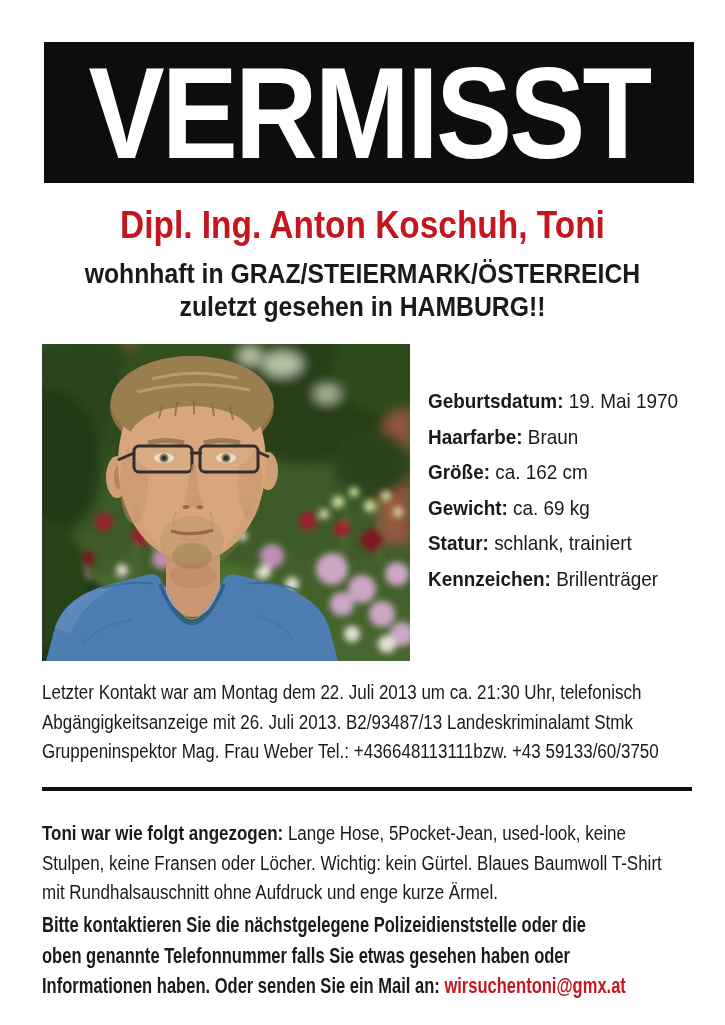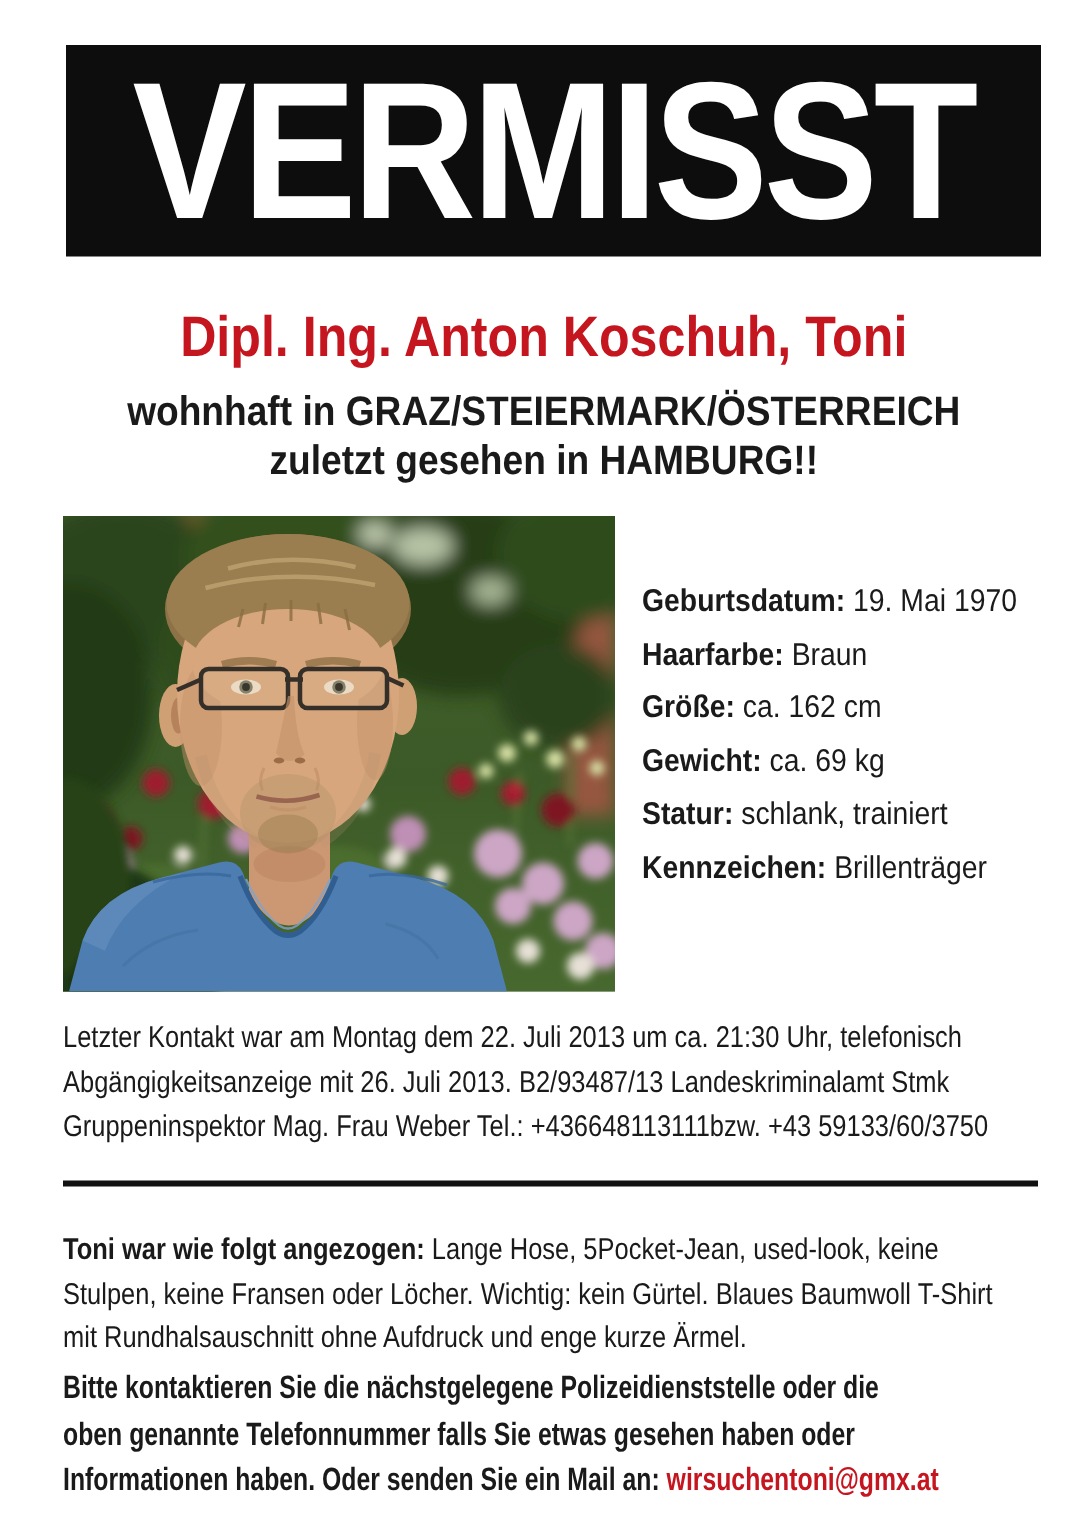--- a/index.html
+++ b/index.html
@@ -4,21 +4,21 @@
 <style>
   :root{
     --accent-red:#c5151f;
     --banner-bg:#0d0d0d;
     --text:#1a1a1a;
   }
   html,body{margin:0;padding:0;background:#ffffff;}
   body{font-family:"Liberation Sans","DejaVu Sans",sans-serif;color:var(--text);}
   .poster{position:relative;width:725px;height:1025px;background:#fff;overflow:hidden;}
 
-  .banner{position:absolute;left:44px;top:30px;width:650px;height:141px;background:var(--banner-bg);
+  .banner{position:absolute;left:44px;top:42px;width:650px;height:141px;background:var(--banner-bg);
     display:flex;align-items:center;justify-content:center;overflow:hidden;}
   .banner-text{font-size:124px;font-weight:bold;color:#ffffff;letter-spacing:-3px;
     transform:scaleX(.92) scaleY(1.05);white-space:nowrap;line-height:1;}
 
   .name{position:absolute;left:0;top:204px;width:725px;text-align:center;
     font-size:38px;font-weight:bold;color:var(--accent-red);white-space:nowrap;
     transform:scaleX(.88);}
   .subtitle{position:absolute;left:0;top:257px;width:725px;text-align:center;
     font-size:27.5px;font-weight:bold;line-height:33px;transform:scaleX(.9);white-space:nowrap;}
 

